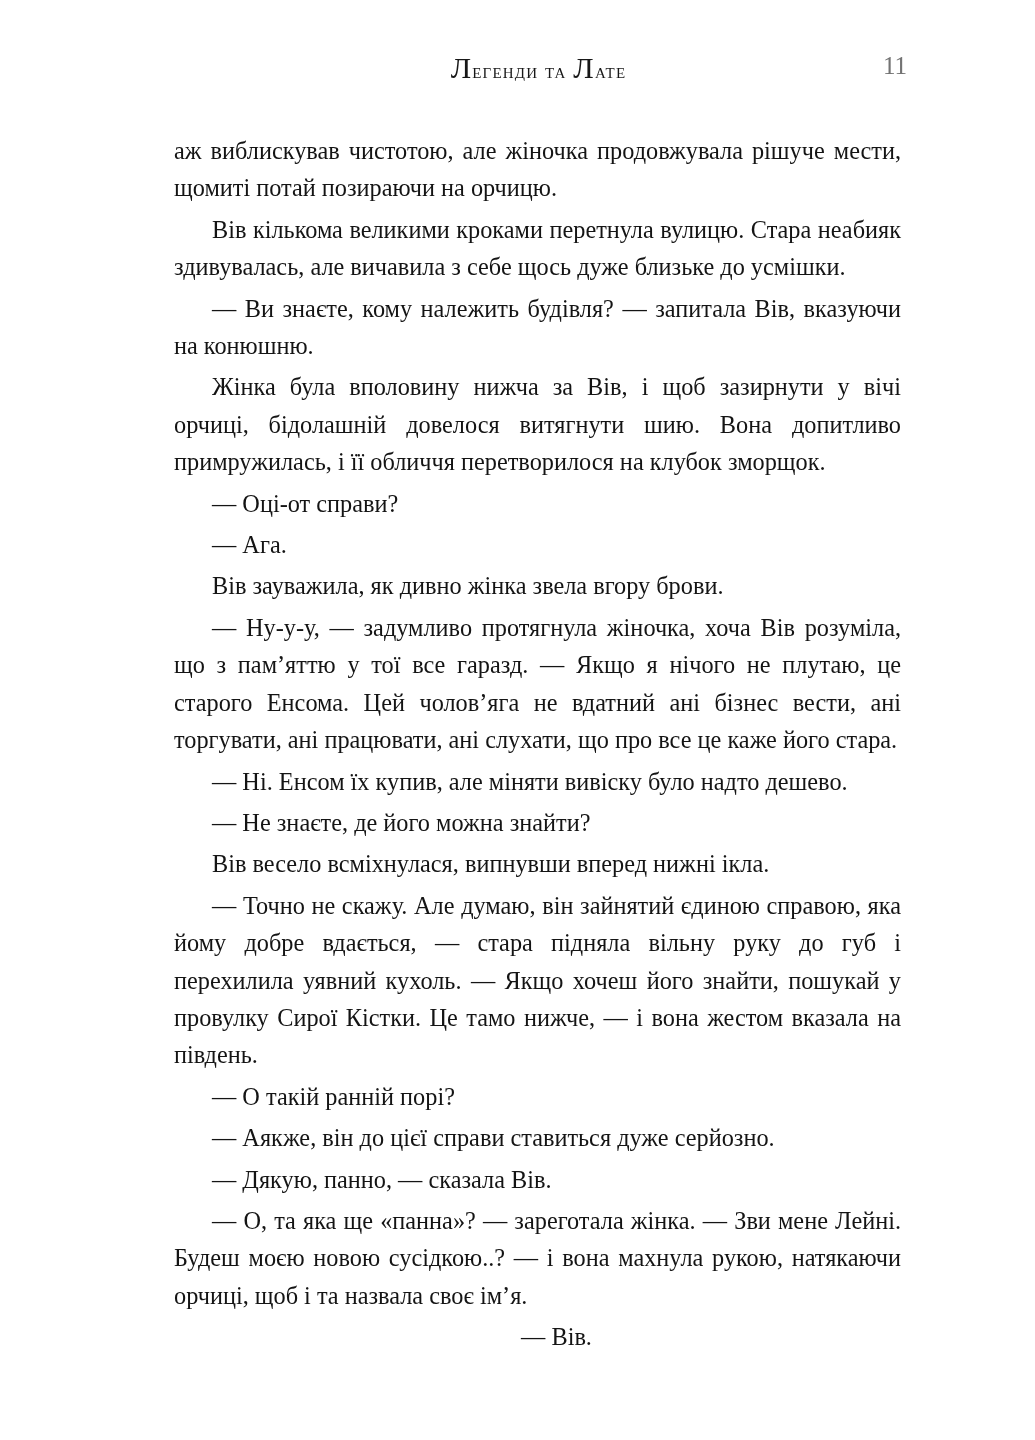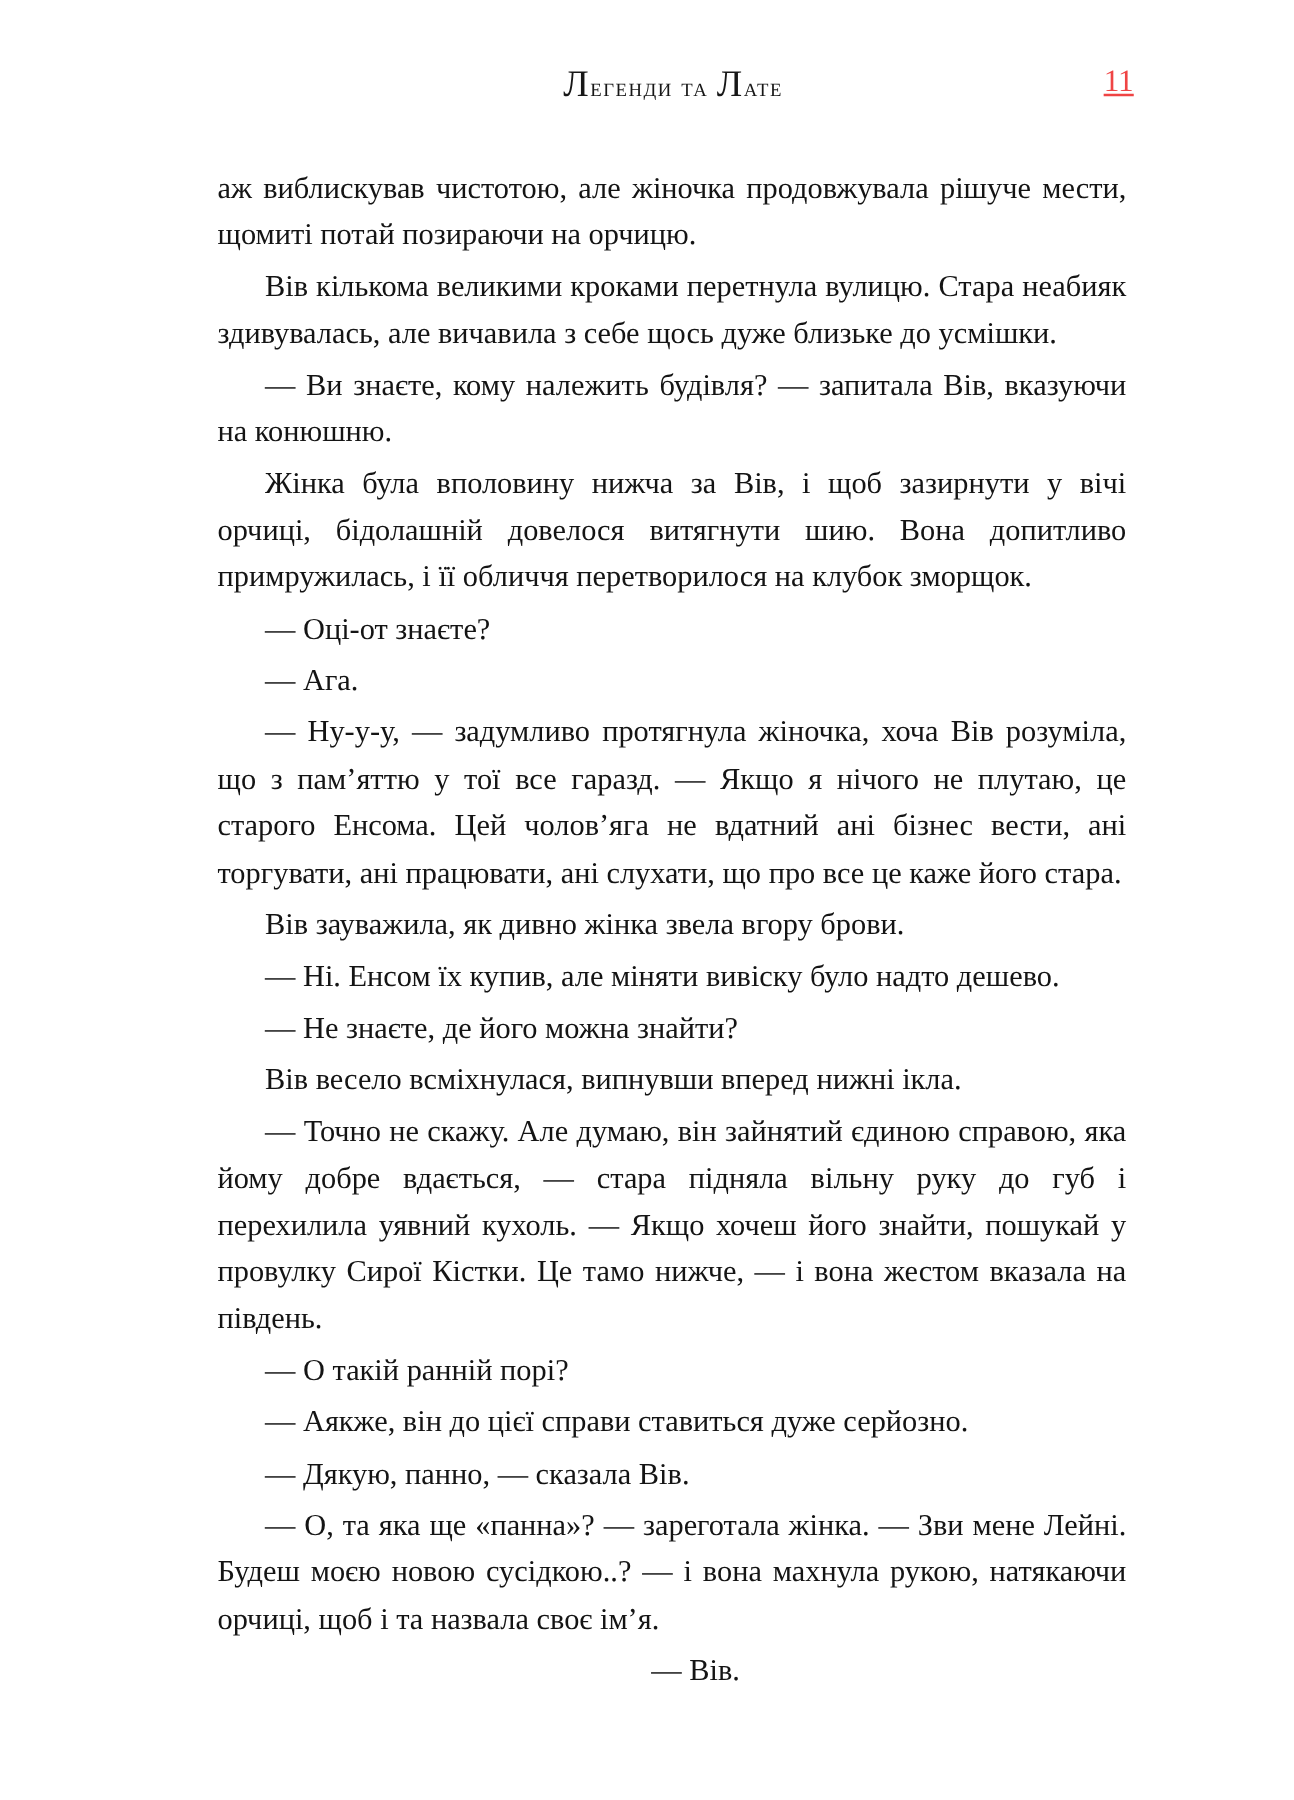--- a/index.html
+++ b/index.html
@@ -44,23 +44,22 @@
     font-size: 30px;
   }
   .running-title .small {
     font-size: 22px;
   }
   .folio {
     position: absolute;
     top: 52px;
     right: 128px;
     font-size: 25px;
-    color: #ef4444;
+    color: #737373;
     font-family: "Liberation Serif", "DejaVu Serif", serif;
-    text-decoration: underline;
   }
   .body-text {
     position: absolute;
     top: 128px;
     left: 170px;
     width: 735px;
     font-size: 24.3px;
     line-height: 37.4px;
     text-align: justify;
     text-justify: inter-word;
@@ -89,24 +88,24 @@
     </div>
   </div>
 
   <div class="folio">11</div>
 
   <div class="body-text">
     <p>аж виблискував чистотою, але жіночка продовжувала рішуче мести, щомиті потай позираючи на орчицю.</p>
     <p class="indent">Вів кількома великими кроками перетнула вулицю. Стара неабияк здивувалась, але вичавила з себе щось дуже близьке до усмішки.</p>
     <p class="indent">— Ви знаєте, кому належить будівля? — запитала Вів, вказуючи на конюшню.</p>
     <p class="indent">Жінка була вполовину нижча за Вів, і щоб зазирнути у вічі орчиці, бідолашній довелося витягнути шию. Вона допитливо примружилась, і її обличчя перетворилося на клубок зморщок.</p>
-    <p class="indent">— Оці-от знаєте?</p>
+    <p class="indent">— Оці-от справи?</p>
     <p class="indent">— Ага.</p>
+    <p class="indent">Вів зауважила, як дивно жінка звела вгору брови.</p>
     <p class="indent">— Ну-у-у, — задумливо протягнула жіночка, хоча Вів розуміла, що з пам’яттю у тої все гаразд. — Якщо я нічого не плутаю, це старого Енсома. Цей чолов’яга не вдатний ані бізнес вести, ані торгувати, ані працювати, ані слухати, що про все це каже його стара.</p>
-    <p class="indent">Вів зауважила, як дивно жінка звела вгору брови.</p>
     <p class="indent">— Ні. Енсом їх купив, але міняти вивіску було надто дешево.</p>
     <p class="indent">— Не знаєте, де його можна знайти?</p>
     <p class="indent">Вів весело всміхнулася, випнувши вперед нижні ікла.</p>
     <p class="indent">— Точно не скажу. Але думаю, він зайнятий єдиною справою, яка йому добре вдається, — стара підняла вільну руку до губ і перехилила уявний кухоль. — Якщо хочеш його знайти, пошукай у провулку Сирої Кістки. Це тамо нижче, — і вона жестом вказала на південь.</p>
     <p class="indent">— О такій ранній порі?</p>
     <p class="indent">— Аякже, він до цієї справи ставиться дуже серйозно.</p>
     <p class="indent">— Дякую, панно, — сказала Вів.</p>
     <p class="indent">— О, та яка ще «панна»? — зареготала жінка. — Зви мене Лейні. Будеш моєю новою сусідкою..? — і вона махнула рукою, натякаючи орчиці, щоб і та назвала своє ім’я.</p>
     <p class="indent">— Вів.</p>
   </div>

